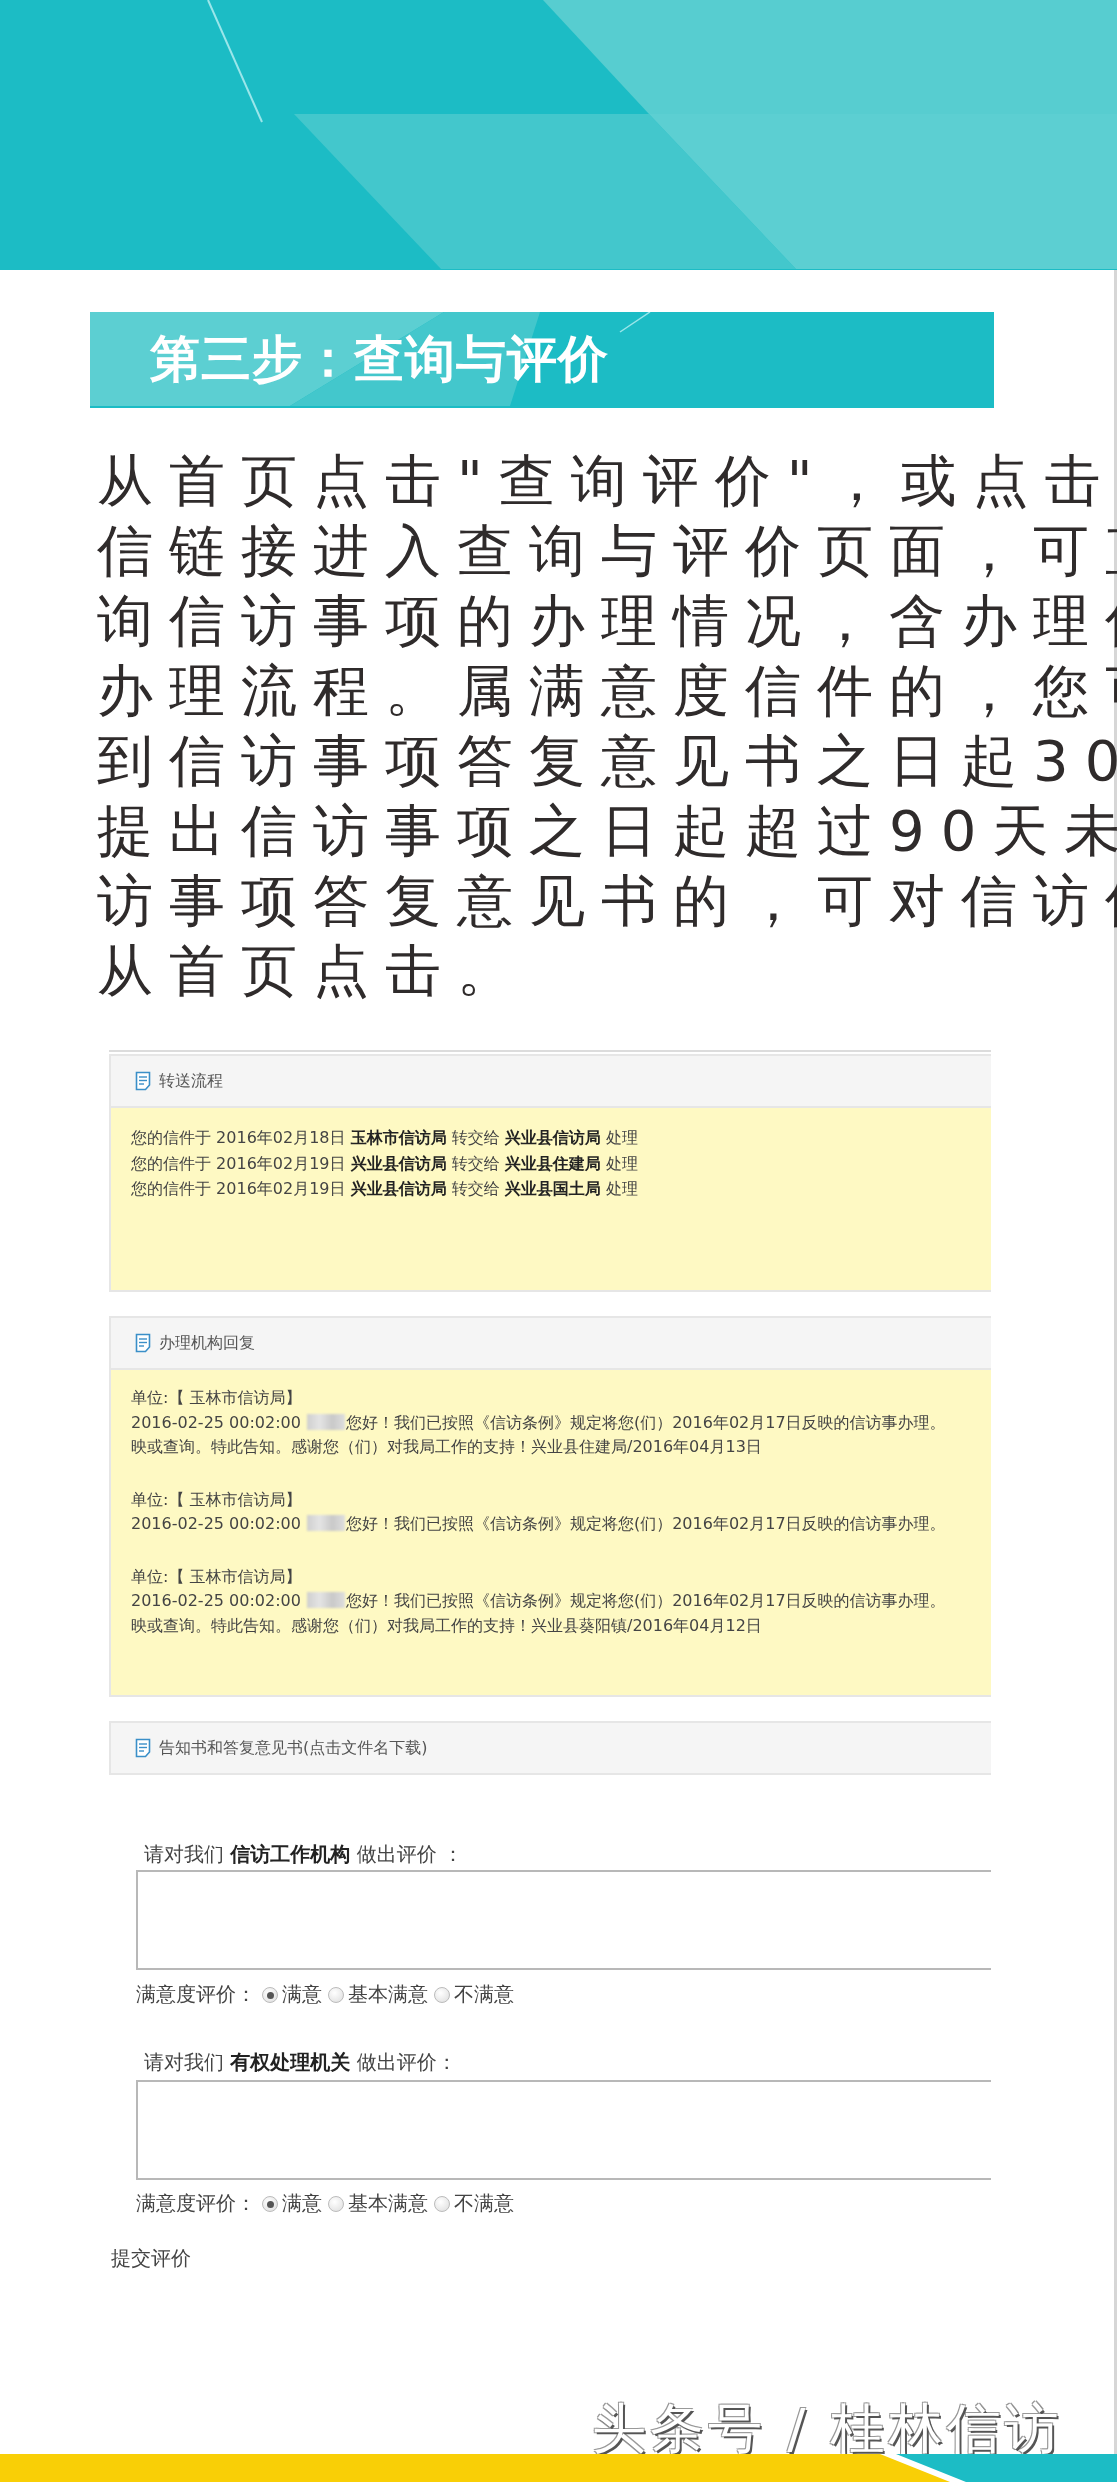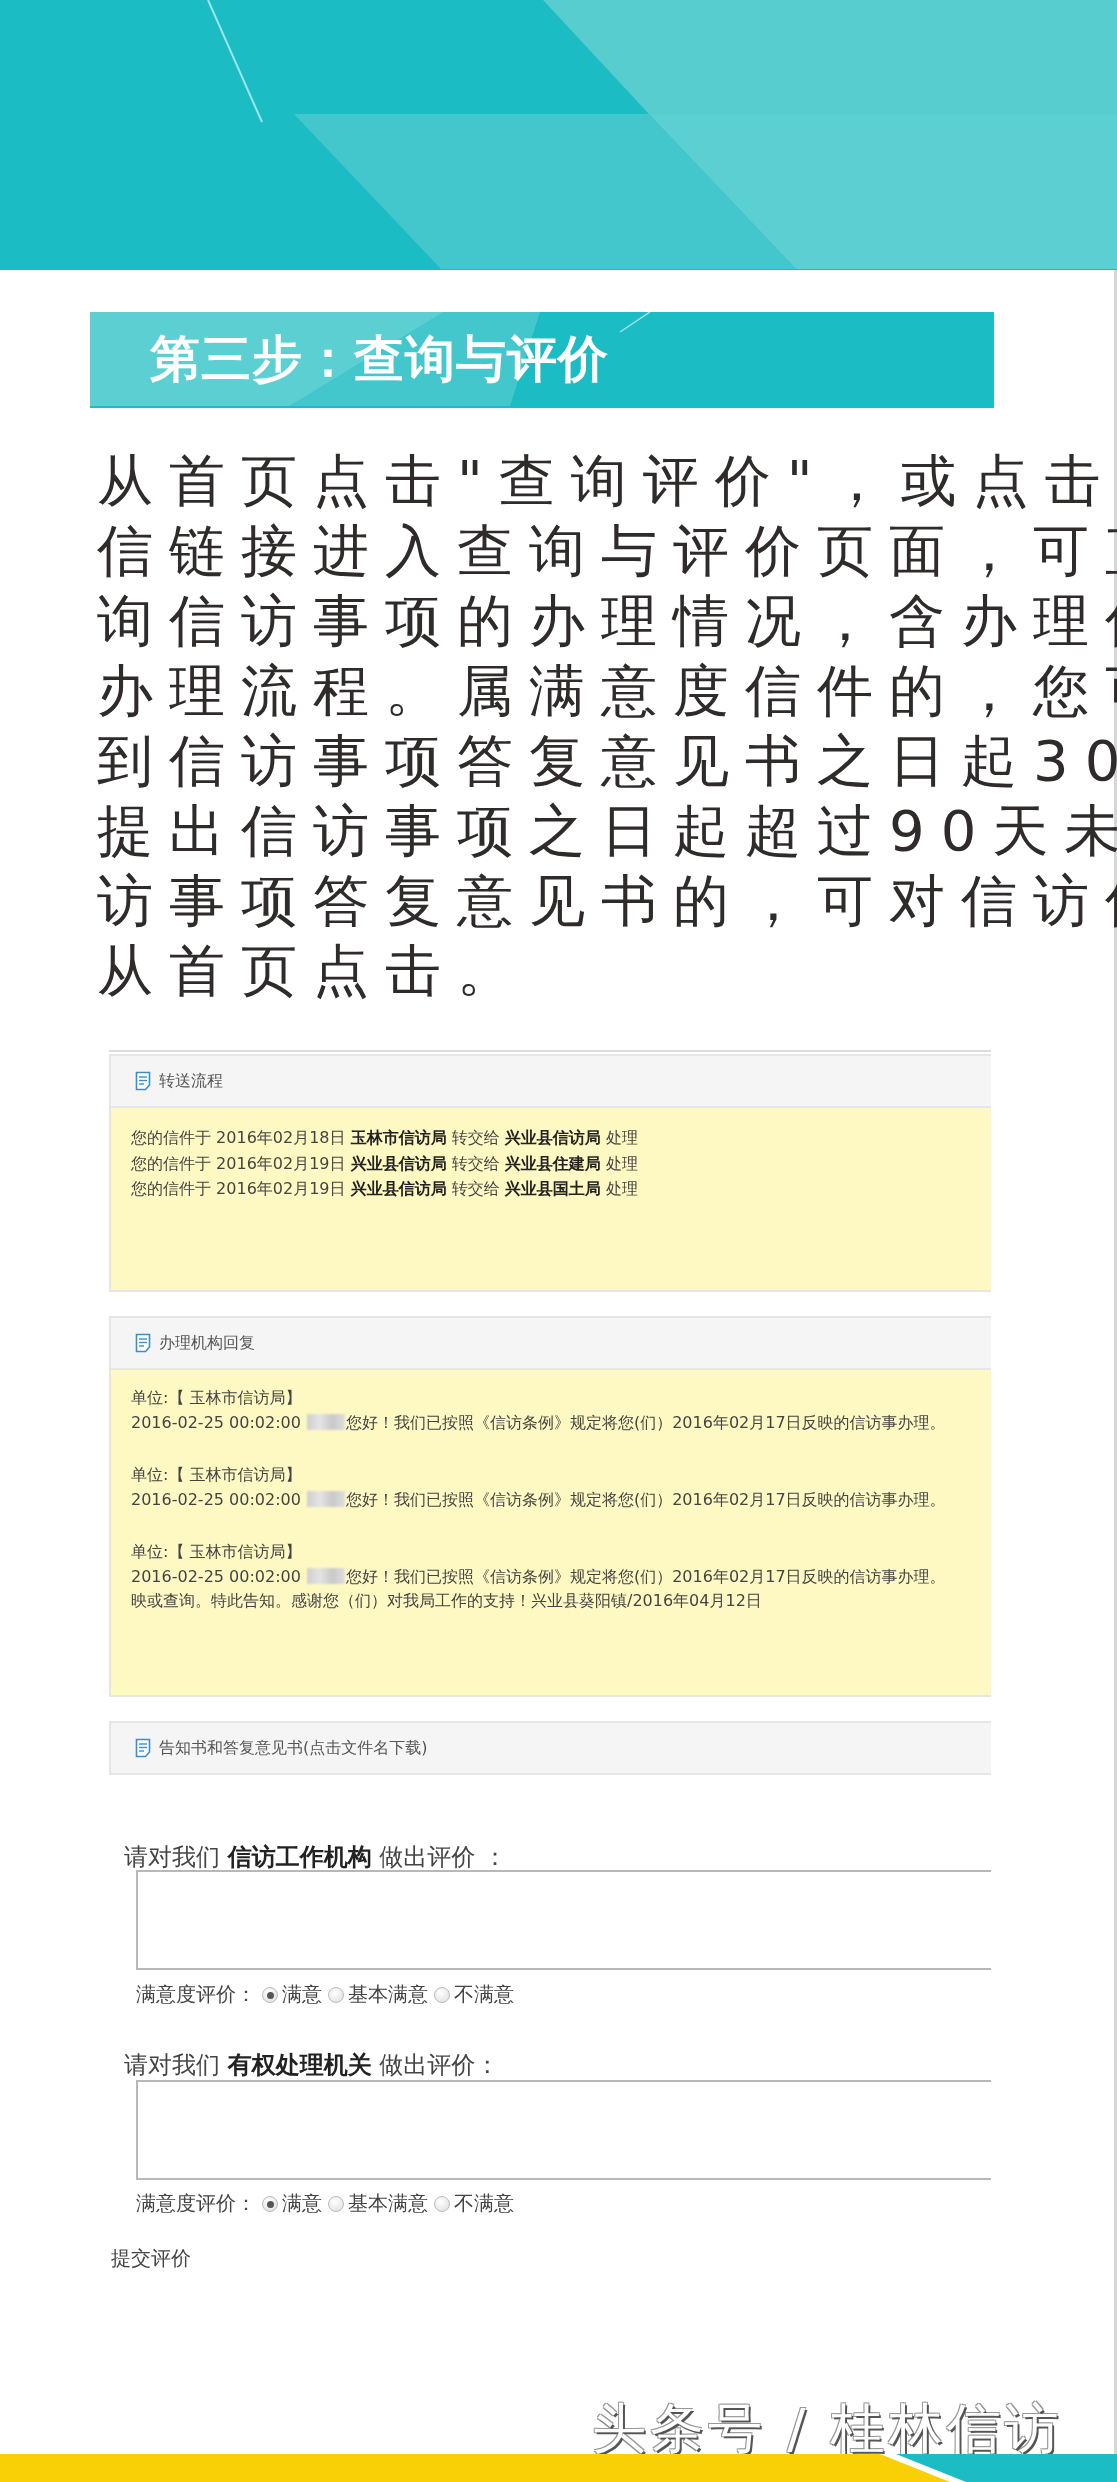--- a/index.html
+++ b/index.html
@@ -28,21 +28,21 @@
   .panel-head .doc-icon { width: 16px; height: 20px; margin-right: 8px; flex: none; }
   .panel-head-label { font-size: 16px; color: #555; white-space: nowrap; }
   .panel-body { padding: 18px 0 0 20px; }
   .flow-row { font-size: 16px; line-height: 25.5px; height: 25.5px; color: #444; white-space: nowrap; }
   .flow-row b { color: #222; }
   .reply { margin-bottom: 28px; }
   .reply-line { font-size: 16px; line-height: 24.5px; height: 24.5px; color: #444; white-space: nowrap; overflow: hidden; width: 860px; }
   .blur-name { display: inline-block; width: 38px; height: 16px; background: linear-gradient(90deg,#cfcfcf,#e4e4e4,#c9c9c9,#dedede); vertical-align: -2px; margin: 0 1px 0 6px; filter: blur(1px); }
 
   
-  .eval-label { position: absolute; left: 124px; font-size: 24px; color: #444; white-space: nowrap; }
+  .eval-label { position: absolute; left: 144px; font-size: 20px; color: #444; white-space: nowrap; }
   .eval-label b { color: #222; }
   .eval-textarea { position: absolute; left: 136px; width: 855px; height: 100px; border: 2px solid #b8b8b8; border-right: none; background: #fff; resize: none; }
   .radio-row { position: absolute; left: 136px; display: flex; align-items: center; font-size: 20px; color: #444; white-space: nowrap; }
   .radio { display: inline-block; width: 16px; height: 16px; border-radius: 50%; border: 1px solid #bbb; background: radial-gradient(circle at 40% 35%, #fff, #dcdcdc); margin: 0 4px 0 6px; position: relative; }
   .radio.checked::after { content: ""; position: absolute; left: 4px; top: 4px; width: 7px; height: 7px; border-radius: 50%; background: #555; }
   .submit { position: absolute; left: 111px; top: 2245px; font-size: 20px; color: #444; cursor: pointer; white-space: nowrap; }
 
   
   .watermark { position: absolute; left: 592px; top: 2393px; font-size: 54px; color: #ffffff; letter-spacing: 4px; white-space: nowrap;
     text-shadow: 2px 2px 0 #555, -1px -1px 0 #999, 1px -1px 0 #999, -1px 1px 0 #999; }
@@ -110,20 +110,21 @@
       <line x1="4" y1="6" x2="12" y2="6" stroke="#3a8fc8" stroke-width="1.4"></line>
       <line x1="4" y1="9.5" x2="12" y2="9.5" stroke="#3a8fc8" stroke-width="1.4"></line>
       <line x1="4" y1="13" x2="9" y2="13" stroke="#3a8fc8" stroke-width="1.4"></line>
     </svg>
     <span class="panel-head-label">办理机构回复</span>
   </div>
   <div class="panel-body" style="padding-top:16px;">
     <div class="reply">
       <div class="reply-line">单位:【 玉林市信访局】</div>
       <div class="reply-line"><span>2016-02-25 00:02:00</span><span class="blur-name"></span><span>您好！我们已按照《信访条例》规定将您(们）2016年02月17日反映的信访事办理。</span></div>
+      <div class="reply-line">映或查询。特此告知。感谢您（们）对我局工作的支持！兴业县住建局/2016年04月13日</div>
     </div>
     <div class="reply">
       <div class="reply-line">单位:【 玉林市信访局】</div>
       <div class="reply-line"><span>2016-02-25 00:02:00</span><span class="blur-name"></span><span>您好！我们已按照《信访条例》规定将您(们）2016年02月17日反映的信访事办理。</span></div>
     </div>
     <div class="reply">
       <div class="reply-line">单位:【 玉林市信访局】</div>
       <div class="reply-line"><span>2016-02-25 00:02:00</span><span class="blur-name"></span><span>您好！我们已按照《信访条例》规定将您(们）2016年02月17日反映的信访事办理。</span></div>
       <div class="reply-line">映或查询。特此告知。感谢您（们）对我局工作的支持！兴业县葵阳镇/2016年04月12日</div>
     </div>

